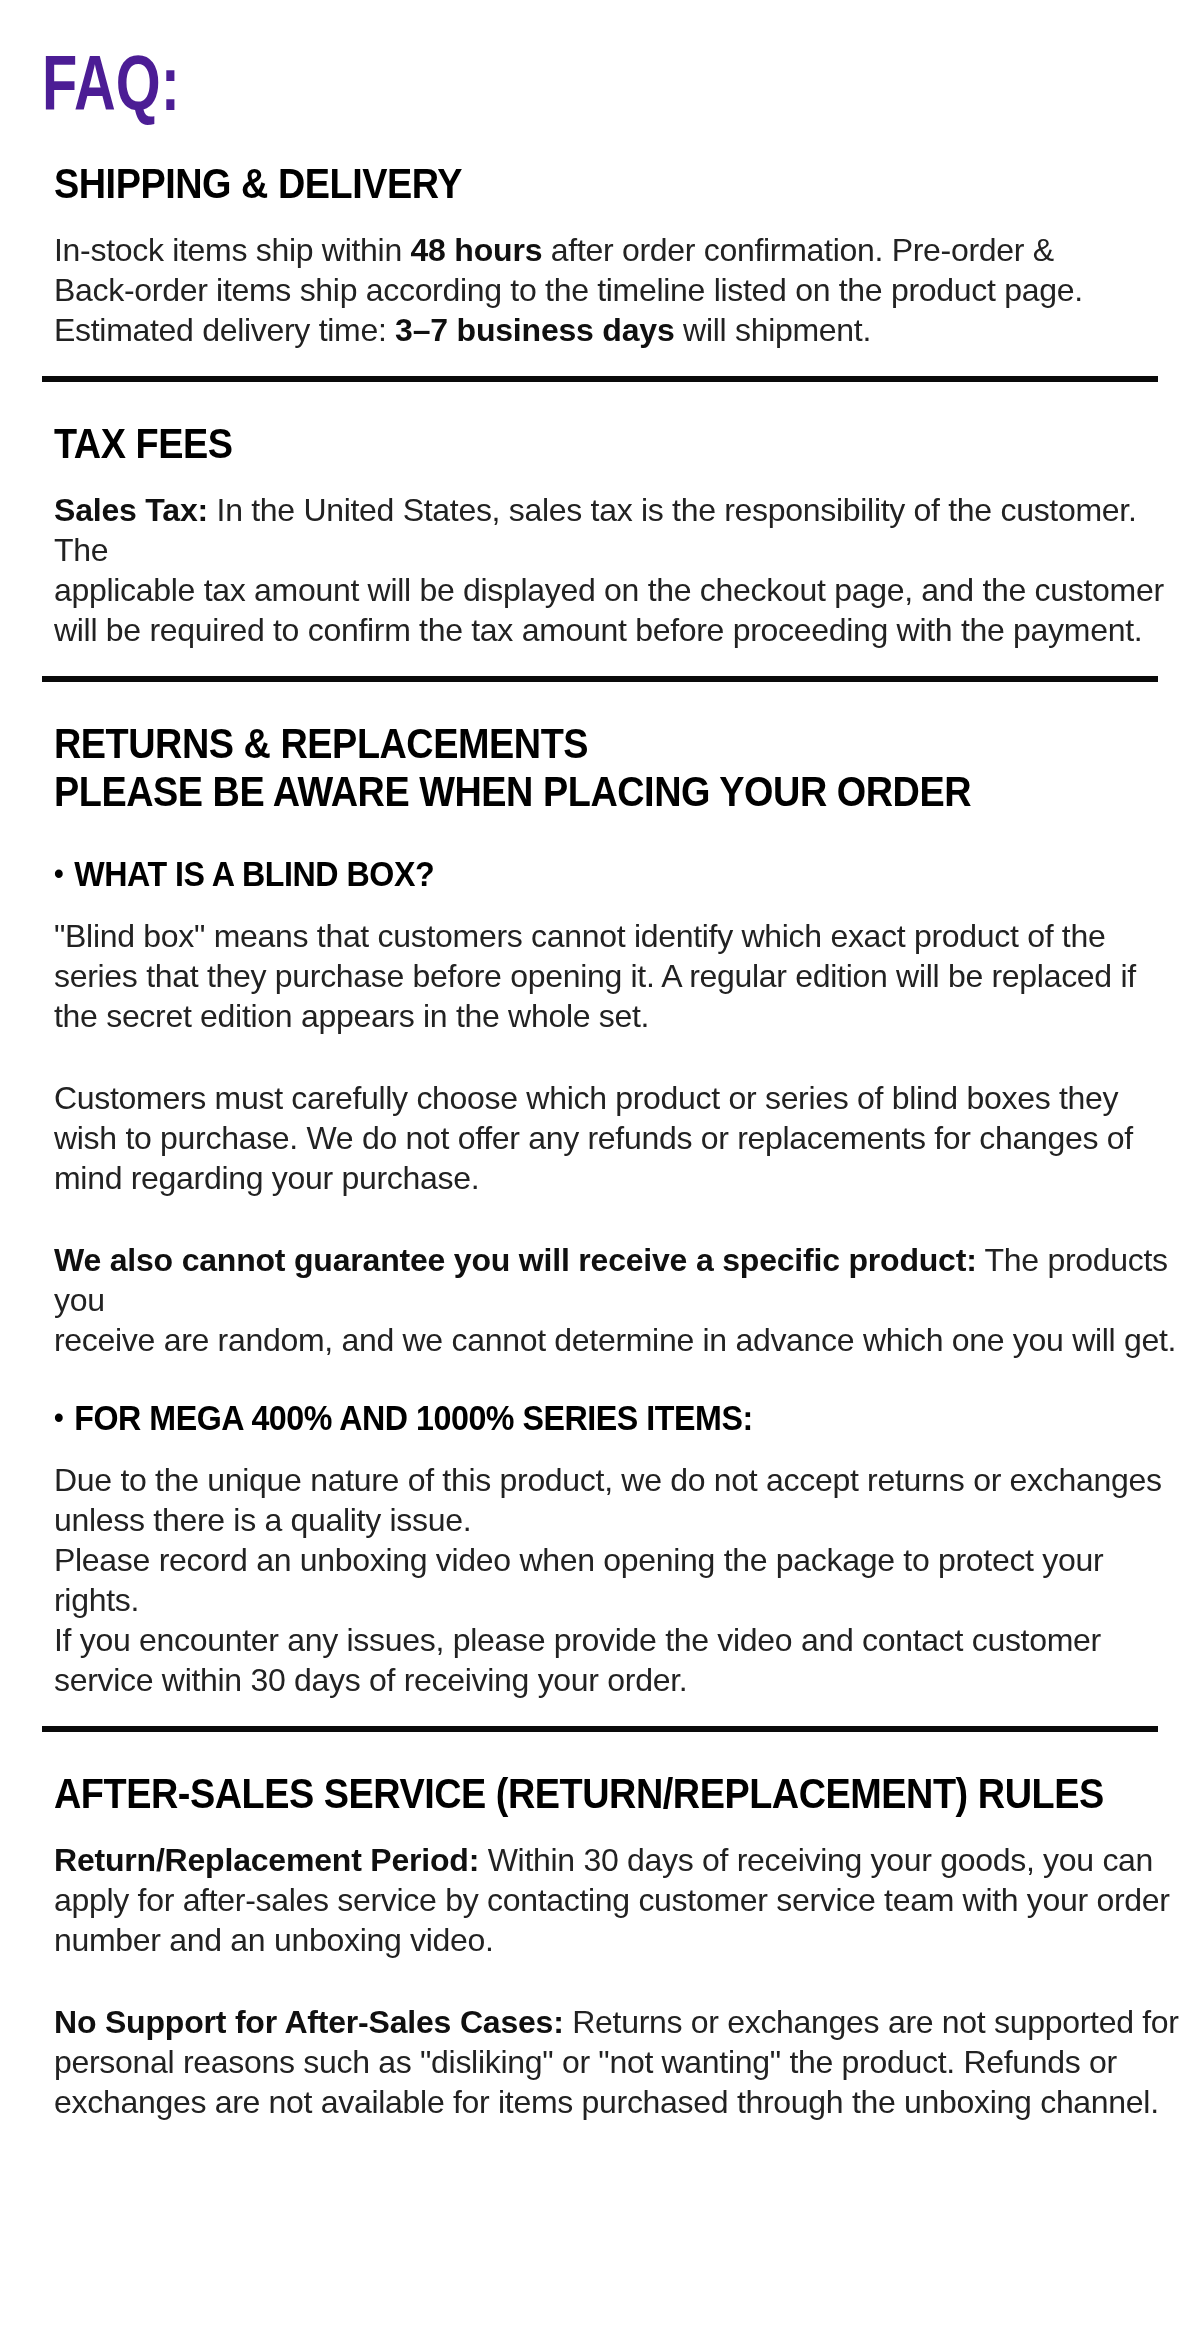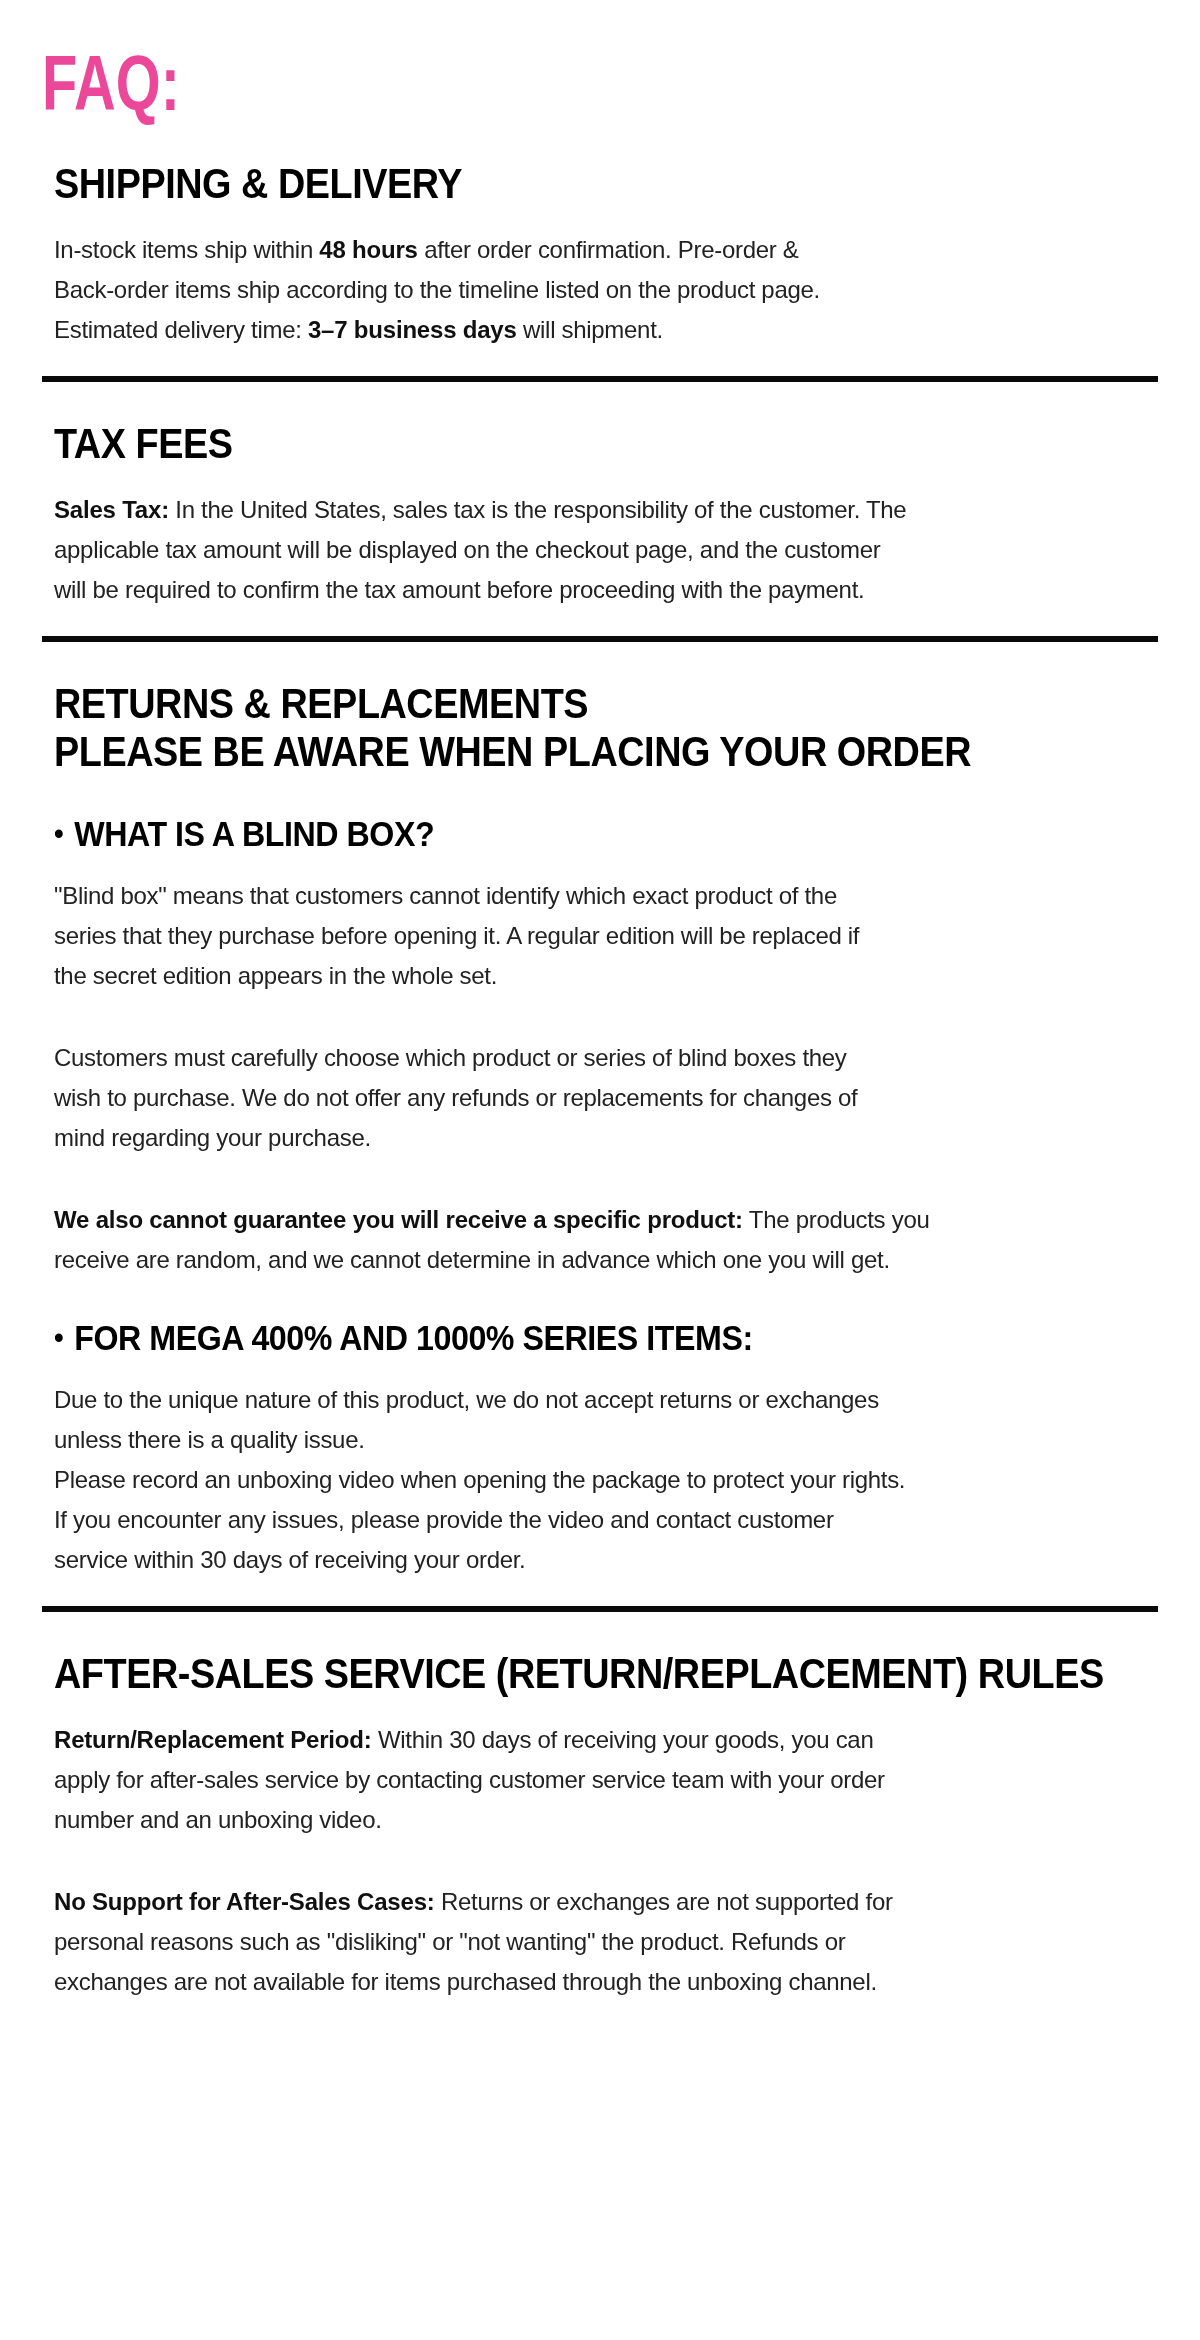--- a/index.html
+++ b/index.html
@@ -13,21 +13,21 @@
     background: #ffffff;
     font-family: "Liberation Sans", sans-serif;
     color: #1f1f1f;
     overflow: hidden;
   }
   .faq-title {
     margin: 14px 0 0 0;
     font-size: 78px;
     line-height: 78px;
     font-weight: 700;
-    color: #ec4899;
+    color: #4c1d95;
     white-space: nowrap;
   }
   .faq-title .condense {
     display: inline-block;
     transform: scaleX(0.74);
     transform-origin: 0 50%;
     letter-spacing: 0px;
   }
   .faq-section { margin: 12px; }
   .section-heading {
@@ -53,21 +53,21 @@
     align-items: center;
     gap: 12px;
     transform: scaleX(0.92);
     transform-origin: 0 0;
     white-space: nowrap;
   }
   .bullet-dot { font-size: 30px; line-height: 44px; }
   .body-para {
     margin: 42px 0 0 0;
     max-width: 1150px;
-    font-size: 24px;
+    font-size: 32px;
     line-height: 40px;
     letter-spacing: -0.3px;
     font-weight: 400;
     color: #222222;
     white-space: pre-line;
   }
   .section-heading + .body-para { margin-top: 22px; }
   .bullet-heading + .body-para { margin-top: 20px; }
   .seg { font-weight: 400; }
   .seg-bold { font-weight: 700; color: #101010; letter-spacing: -0.2px; }

